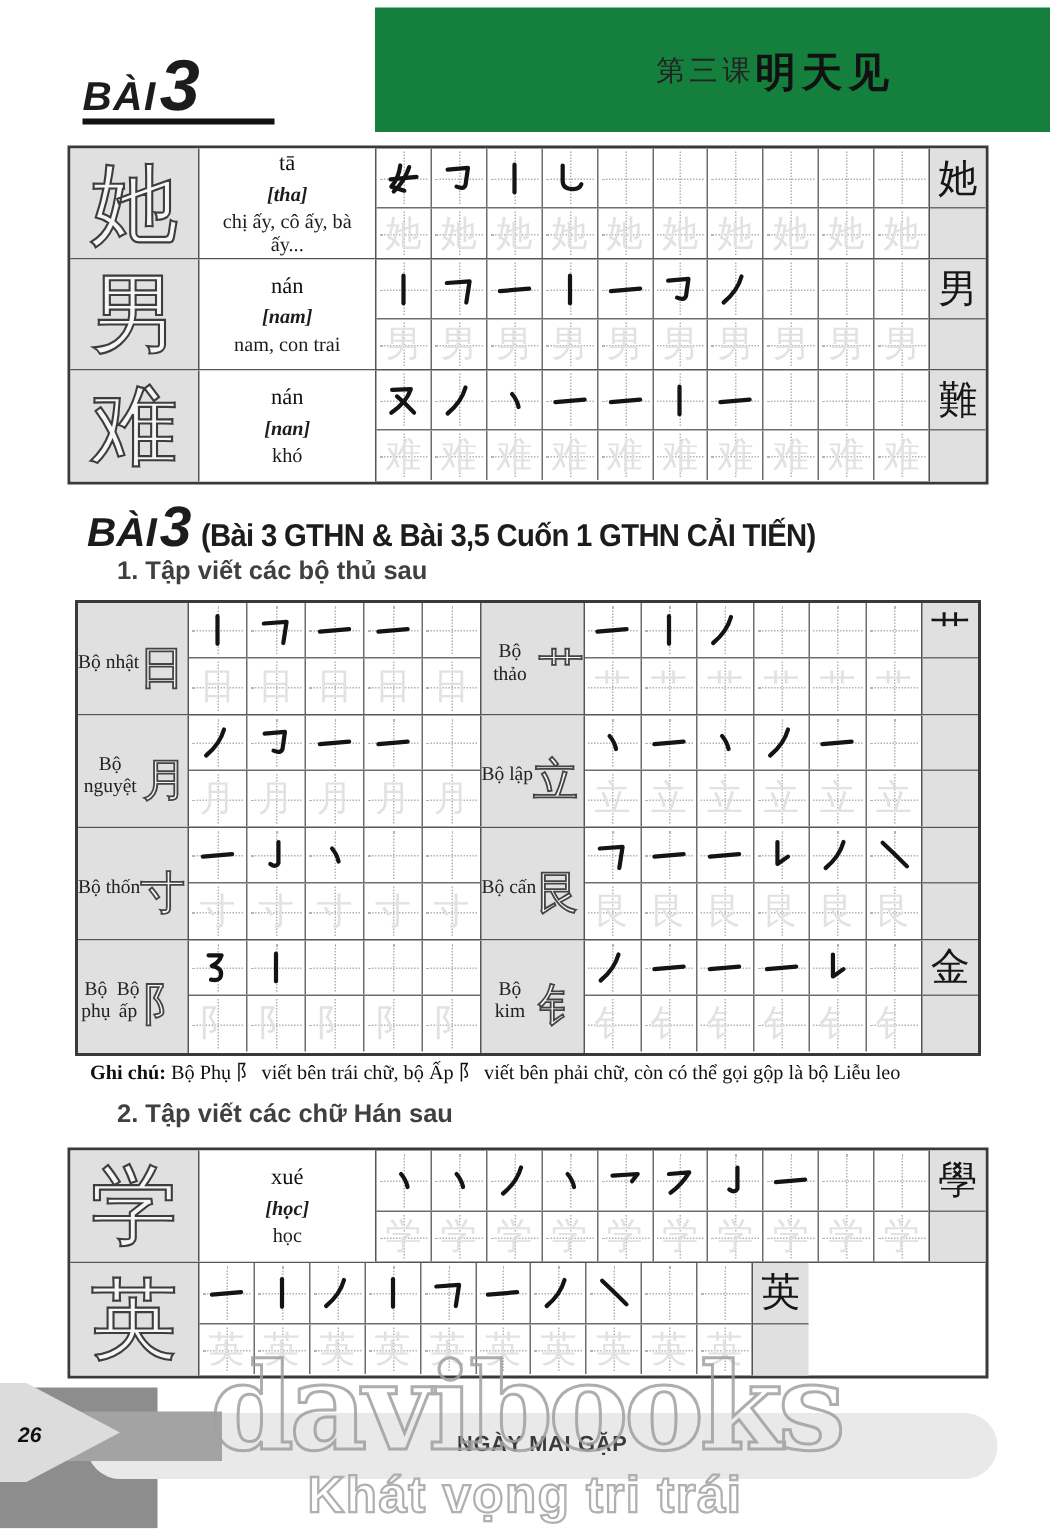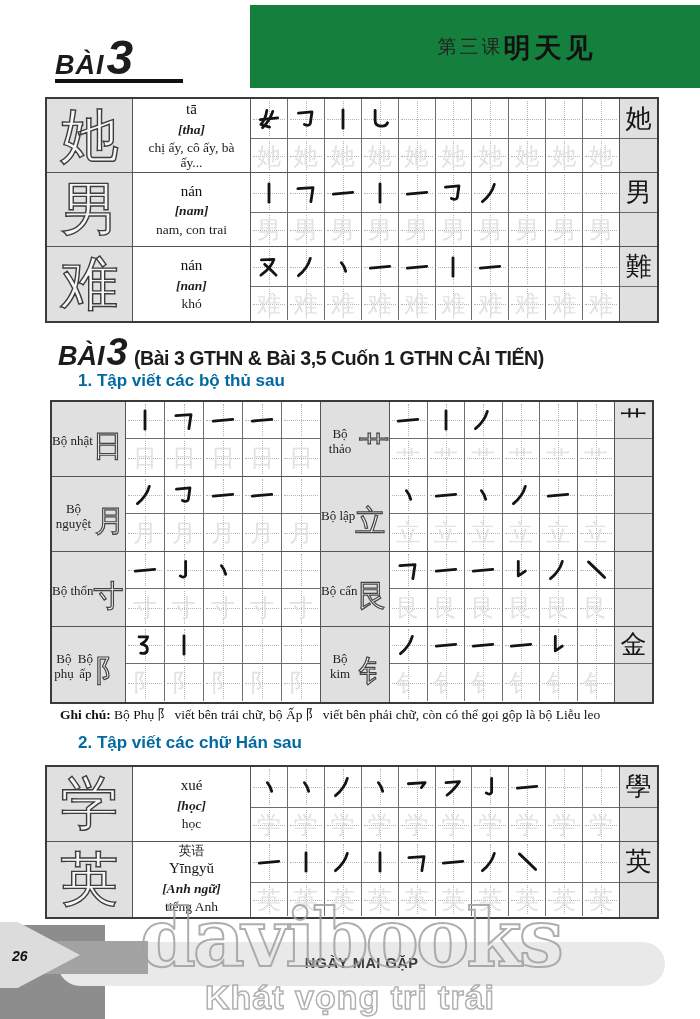--- a/index.html
+++ b/index.html
@@ -59,21 +59,21 @@
   .rend{width:38px;background:#e0e0e0;display:flex;flex-direction:column;}
 
   
   .s1-head{position:absolute;left:58px;top:331px;font-family:"Liberation Sans",sans-serif;
            white-space:nowrap;display:flex;align-items:baseline;z-index:2;}
   .s1-head .badge{font-style:italic;font-weight:900;font-size:27px;}
   .s1-head .badge-num{font-style:italic;font-weight:900;font-size:38px;margin:0 6px 0 2px;}
   .s1-head .rest{font-weight:700;font-size:21px;letter-spacing:-0.5px;transform:scaleX(0.93);
                  transform-origin:left;}
   .subhead{position:absolute;font-family:"Liberation Sans",sans-serif;font-weight:bold;
-           font-size:17px;color:#0369a1;z-index:2;}
+           font-size:17px;color:#404040;z-index:2;}
   .sub1{left:78px;top:371px;}
   .sub2{left:78px;top:733px;}
   .note{position:absolute;left:60px;top:706px;width:595px;font-size:13.5px;color:#111;z-index:2;}
   .note b{font-weight:bold;}
 
   
   .f-dark{position:absolute;left:0;top:925px;width:105px;height:94px;background:#8d8d8d;z-index:0;}
   .f-bar{position:absolute;left:58px;top:942px;width:607px;height:44px;background:#e9e9e9;
          border-radius:22px;z-index:0;}
   .f-mid{position:absolute;left:18px;top:941px;width:130px;height:33px;background:#a3a3a3;z-index:0;}
@@ -891,26 +891,20 @@
           <div class="trad-top" style="height: 41px;">
             <span class="trad-char">學</span>
           </div>
           <div class="trad-bottom"></div>
         </div>
       </div>
       <div class="crow" style="height: 75px;">
         <div class="cell big">
           <span class="outline-char">英</span>
         </div>
-        <div class="cell lab">
-          <span class="cn">英语</span>
-          <span class="pinyin">Yīngyǔ</span>
-          <span class="hanviet">[Anh ngữ]</span>
-          <span class="meaning">tiếng Anh</span>
-        </div>
         <div class="cell pgrid">
           <div class="subrow sr" style="height: 41px;">
             <div class="pcell">
               <svg viewBox="0 0 24 24" class="stroke-svg">
                 <path d="M3 13 L21 11.5"></path>
               </svg>
             </div>
             <div class="pcell">
               <svg viewBox="0 0 24 24" class="stroke-svg">
                 <path d="M12 3.5 L12 20.5"></path>

